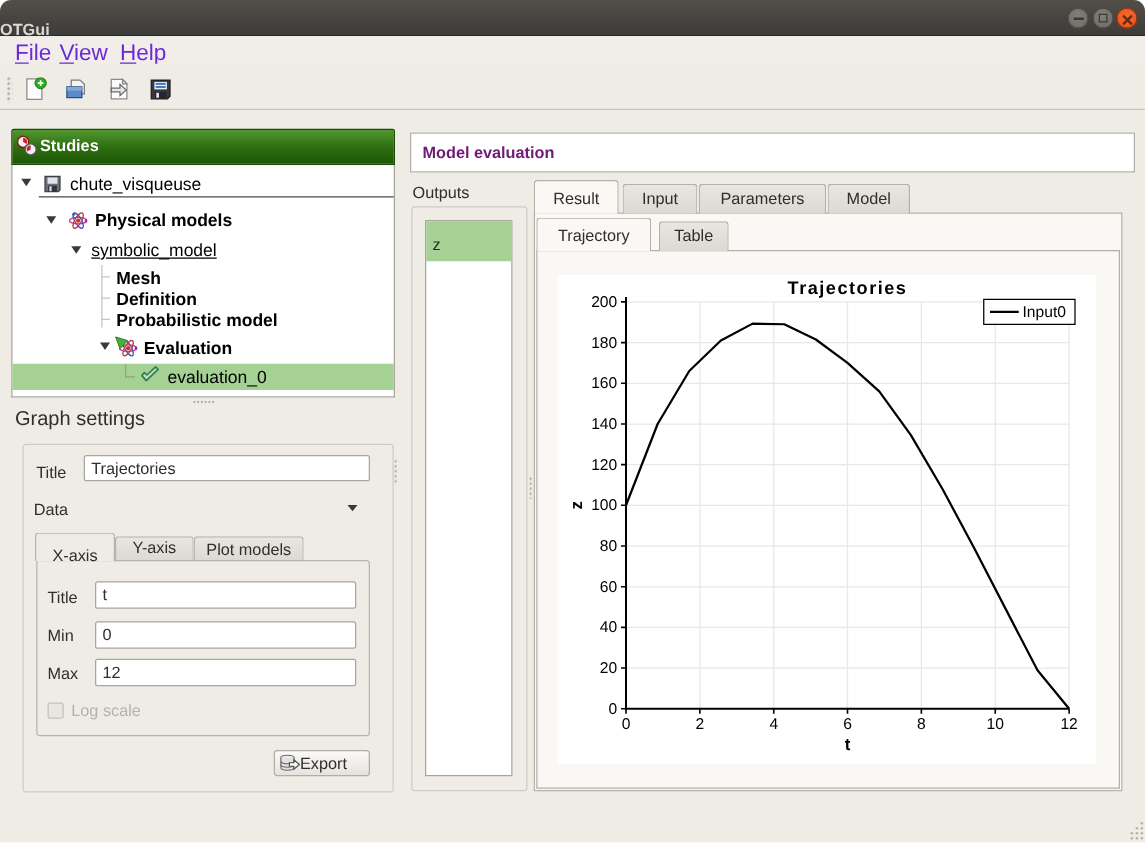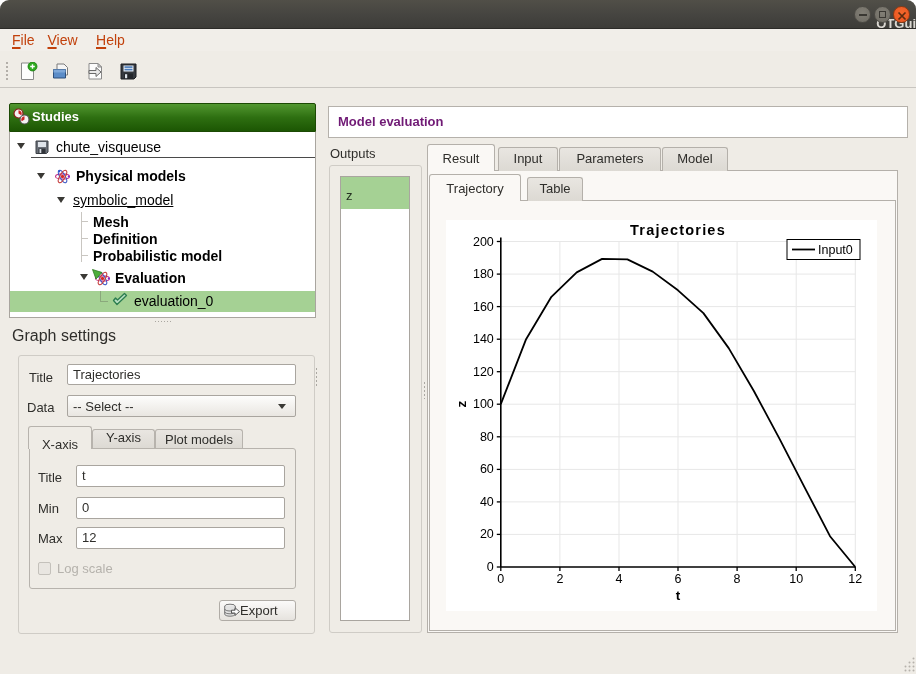--- a/index.html
+++ b/index.html
@@ -1,24 +1,24 @@
 <!DOCTYPE html>
 <html><head><meta charset="utf-8"><style>
 *{margin:0;padding:0;box-sizing:border-box}
 html,body{width:916px;height:674px;background:#fff;font-family:"Liberation Sans",sans-serif;overflow:hidden}
 #win{position:relative;width:916px;height:674px;background:#efece6;border-radius:9px 9px 0 0}
 .abs{position:absolute}
 
 #titlebar{left:0;top:0;width:916px;height:29px;border-radius:9px 9px 0 0;
  background:linear-gradient(#514f48,#454440 55%,#3d3c38);border-bottom:1px solid #2c2b28}
-#titletxt{left:0;top:16px;width:916px;text-align:right;color:#dbd8d2;font-size:13px;font-weight:bold}
+#titletxt{left:0;top:16px;width:916px;text-align:left;color:#dbd8d2;font-size:13px;font-weight:bold}
 .wbtn{top:6px;width:17px;height:17px;border-radius:50%}
 
 #menubar{left:0;top:29px;width:916px;height:22px;background:#f1eee9}
-.menuitem{top:32px;font-size:14px;color:#c2410c}
+.menuitem{top:32px;font-size:18px;color:#6d28d9}
 .menuitem u{text-decoration-thickness:1.5px;text-underline-offset:2px}
 
 #toolbar{left:0;top:51px;width:916px;height:37px;background:#efece6;border-bottom:1px solid #c8c5c0}
 
 #studhdr{left:9px;top:103px;width:307px;height:29px;background:linear-gradient(#529730,#2e6f11 50%,#1c5603);
  border:1px solid #1c4a04;border-radius:2px 2px 0 0}
 #studtxt{left:32px;top:109px;font-size:13px;font-weight:bold;color:#fff}
 #treebox{left:9px;top:132px;width:307px;height:186px;background:#fff;border:1px solid #a9a59f;border-top:none}
 .trow{position:absolute;font-size:14px;color:#000;white-space:nowrap}
 .tri{position:absolute;width:0;height:0;border-left:4.5px solid transparent;border-right:4.5px solid transparent;border-top:6px solid #3a3935}
@@ -141,21 +141,20 @@
 <div class="abs" style="left:100px;top:301px;width:8px;height:1px;background:#8aa87c"></div>
 <svg class="abs" style="left:112px;top:292px" width="16" height="16" viewBox="0 0 16 16">
  <path d="M1.5 8.5 L5 12.5 L14.5 3.5 L12.5 1.5 L5.5 8 L3.5 6z" fill="#b9e0c2" stroke="#2c7d4f" stroke-width="1.3" stroke-linejoin="round"></path>
     </svg>
 <div class="trow" style="left:134px;top:293px">evaluation_0</div>
 <div class="abs" id="gstitle">Graph settings</div>
 <div class="abs" id="gsbox"></div>
 <div class="abs lbl" style="left:29px;top:370px">Title</div>
 <div class="abs field" style="left:67px;top:364px;width:229px;height:21px">Trajectories</div>
 <div class="abs lbl" style="left:27px;top:400px">Data</div>
-<div class="abs field" style="left:67px;top:395px;width:229px;height:22px;background:linear-gradient(#fdfdfc,#e9e6e1);padding-top:3px">-- Select --</div>
 <div class="abs" style="left:278px;top:404px;width:0;height:0;border-left:4px solid transparent;border-right:4px solid transparent;border-top:5px solid #3a3935"></div>
 <div class="abs gtab gtabsel" style="left:28px;top:426px;width:64px;height:23px;padding-top:10px">X-axis</div>
 <div class="abs gtab" style="left:92px;top:429px;width:63px;height:20px;padding-top:0">Y-axis</div>
 <div class="abs gtab" style="left:155px;top:429px;width:88px;height:20px;padding-top:2px">Plot models</div>
 <div class="abs" id="gtabpane"></div>
 <div class="abs lbl" style="left:38px;top:470px">Title</div>
 <div class="abs field" style="left:76px;top:465px;width:209px;height:22px">t</div>
 <div class="abs lbl" style="left:38px;top:501px">Min</div>
 <div class="abs field" style="left:76px;top:497px;width:209px;height:22px">0</div>
 <div class="abs lbl" style="left:38px;top:531px">Max</div>

